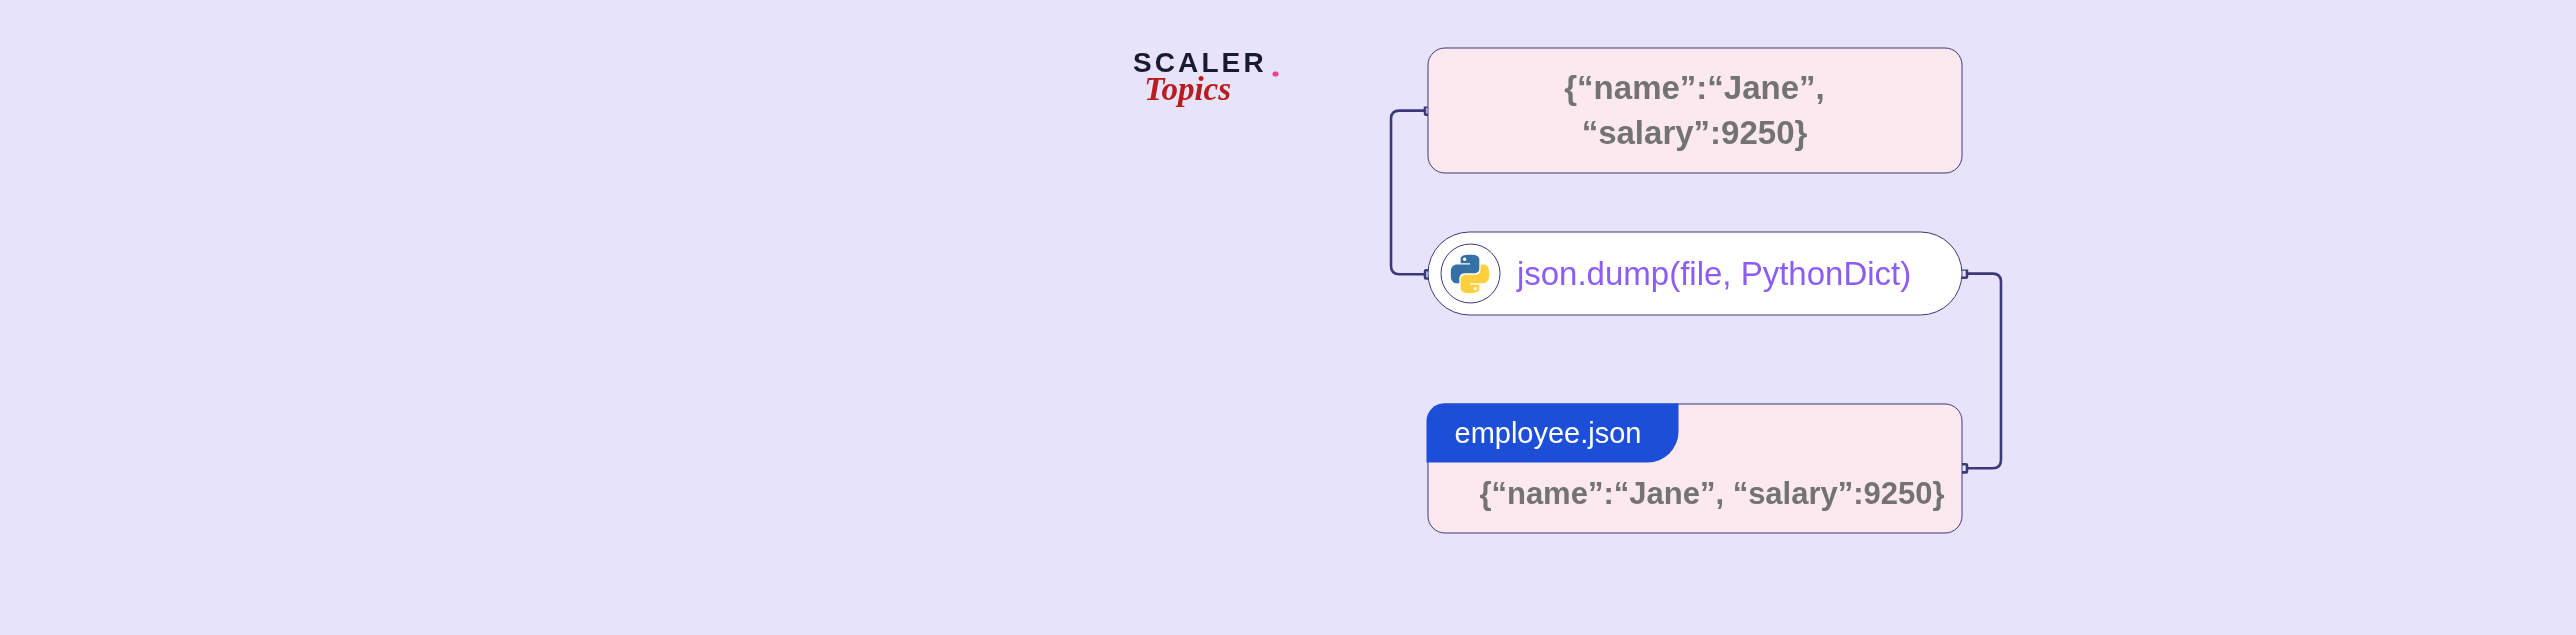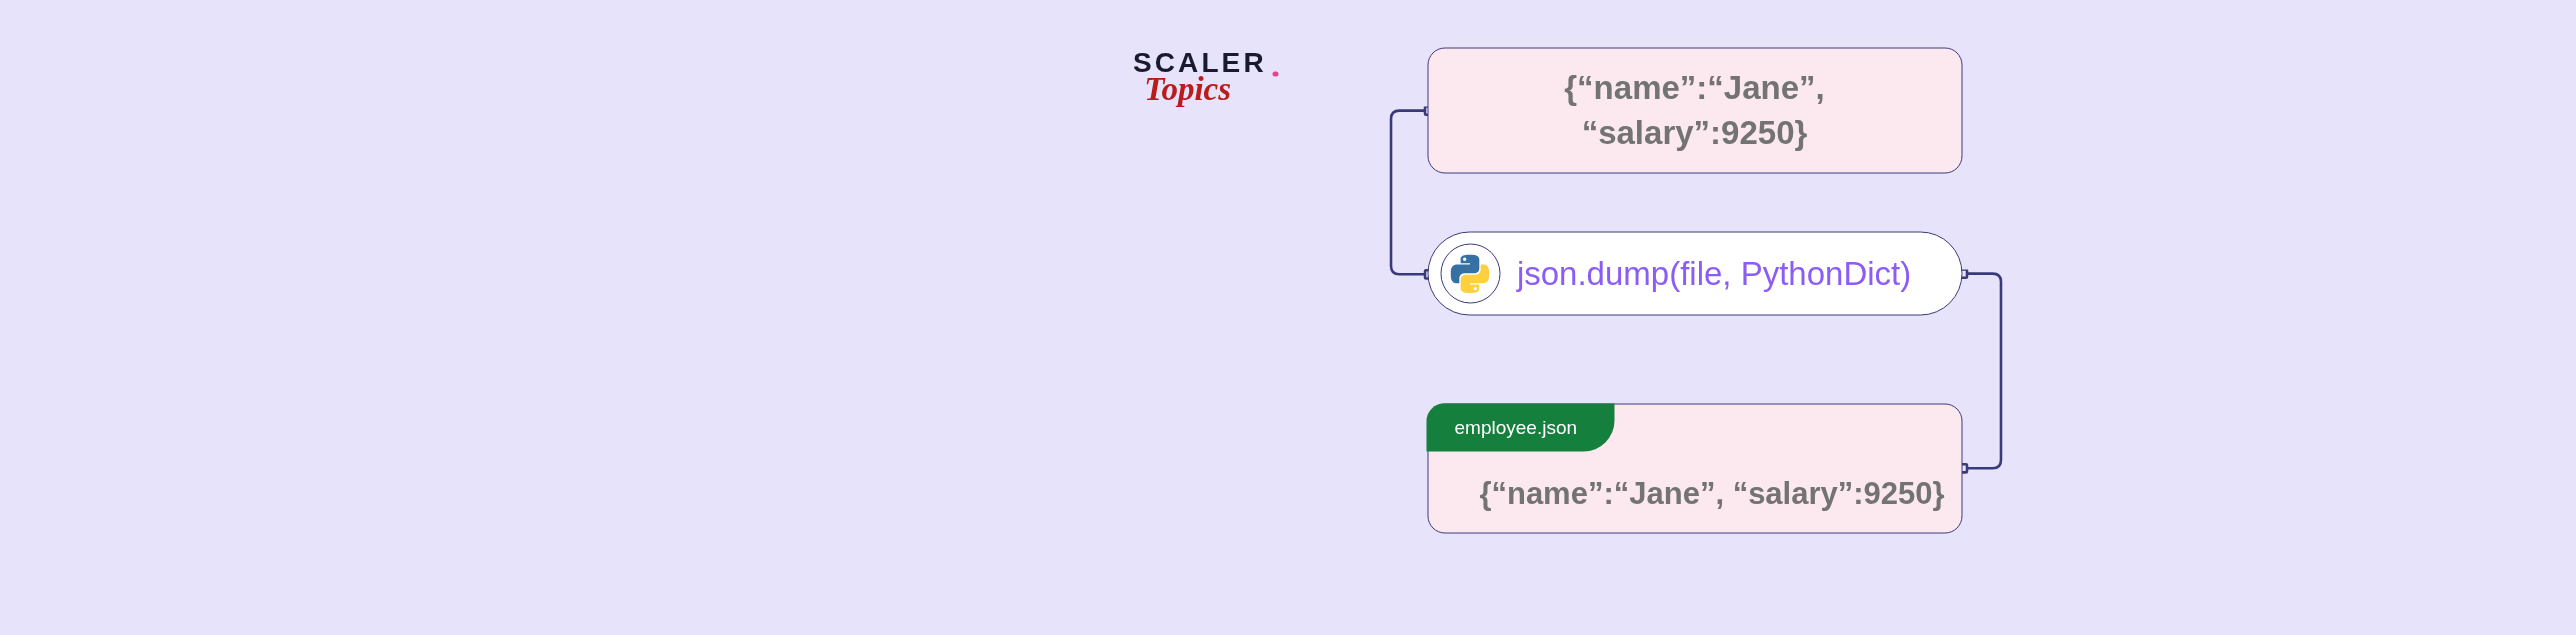--- a/index.html
+++ b/index.html
@@ -98,23 +98,23 @@
     font-size: 33px;
     color: #8b5cf6;
     font-weight: 500;
   }
 
   
   .file-tab {
     position: absolute;
     left: -1.5px;
     top: -1.5px;
-    background: #15803d;
+    background: #1d4ed8;
     color: #fff;
-    font-size: 19px;
+    font-size: 29px;
     font-weight: 500;
     padding: 13.4px 37px 13.4px 28px;
     border-top-left-radius: 17.5px;
     border-bottom-right-radius: 31px;
   }
   .box3-content {
     position: absolute;
     left: 0; right: 0;
     bottom: 18.5px;
     text-align: center;

